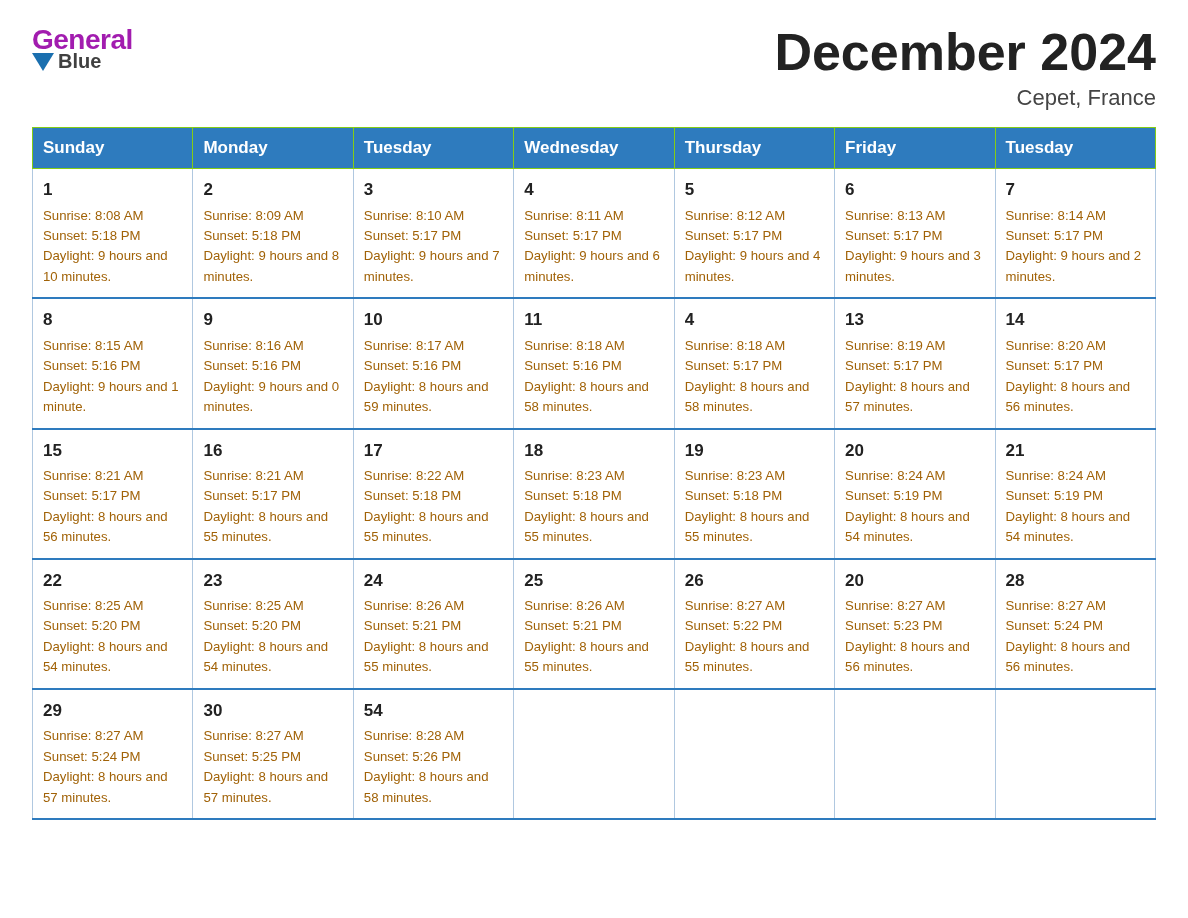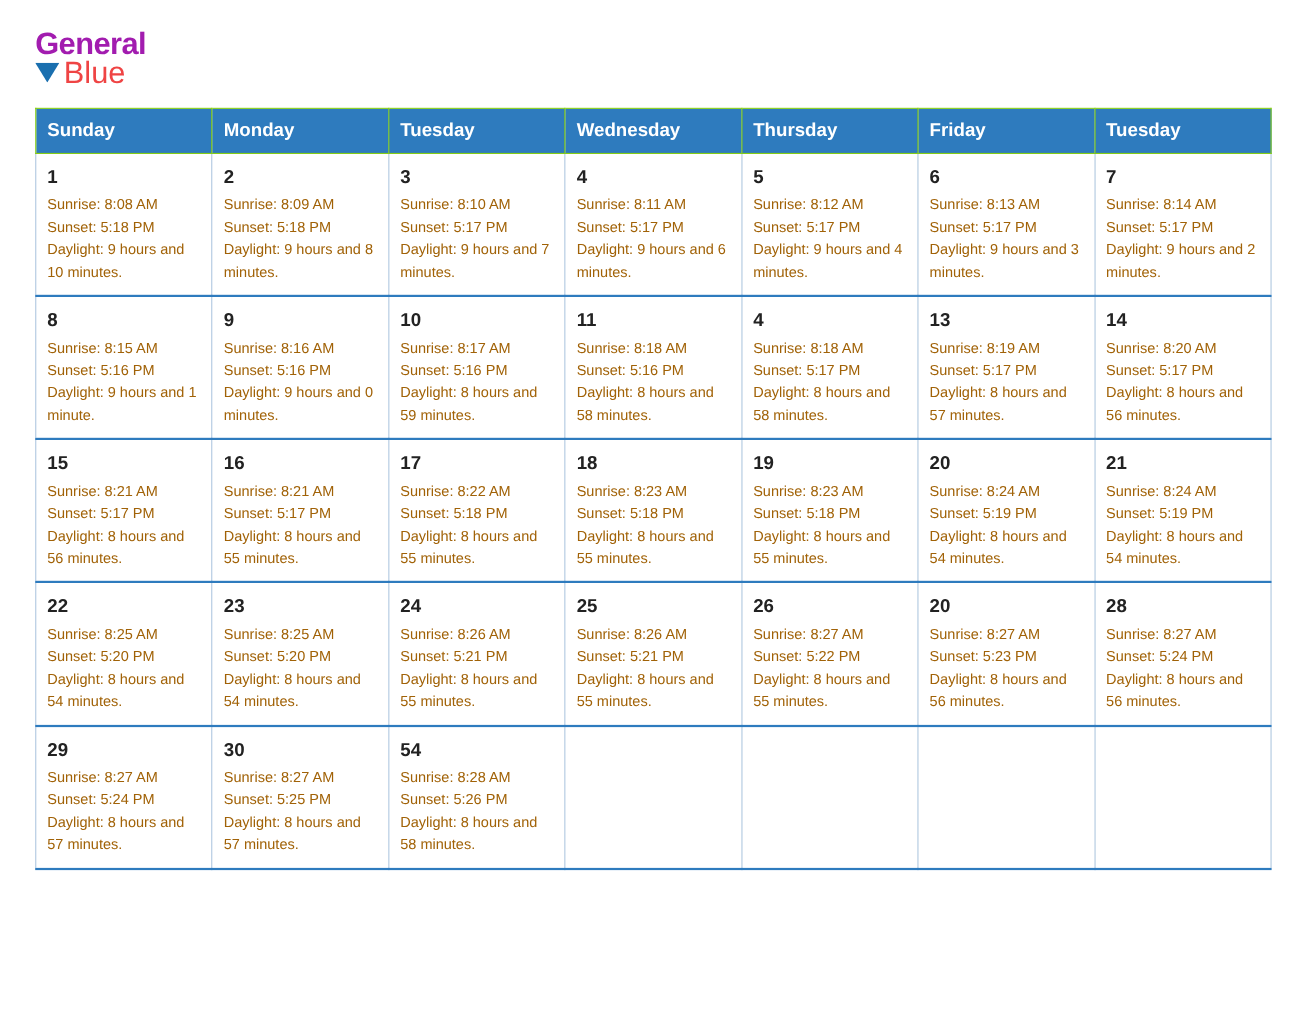--- a/index.html
+++ b/index.html
@@ -82,24 +82,28 @@
 <div class="header">
   <div class="logo">
     <div style="display:flex; align-items:flex-end; gap:0px;">
       <div style="display:flex; flex-direction:column; align-items:flex-start;">
         <span style="font-size:28px; font-weight:bold; color:#a21caf; letter-spacing:-0.5px;">General</span>
         <div style="display:flex; align-items:center; gap:0px; margin-top:-6px;">
 
           <svg width="22" height="18" viewBox="0 0 22 18">
             <polygon points="0,0 22,0 11,18" fill="#1a6faf"></polygon>
           </svg>
-          <span style="font-size:28px; font-weight:normal; color:#ef4444; margin-left:4px;">Blue</span>
+          <span style="font-size:20px; font-weight:bold; color:#404040; margin-left:4px;">Blue</span>
         </div>
       </div>
     </div>
+  </div>
+  <div class="title-block">
+    <h1>December 2024</h1>
+    <div class="subtitle">Cepet, France</div>
   </div>
 </div>
 
 <table>
   <thead>
     <tr>
     <th>Sunday</th>
         <th>Monday</th>
         <th>Tuesday</th>
         <th>Wednesday</th>

